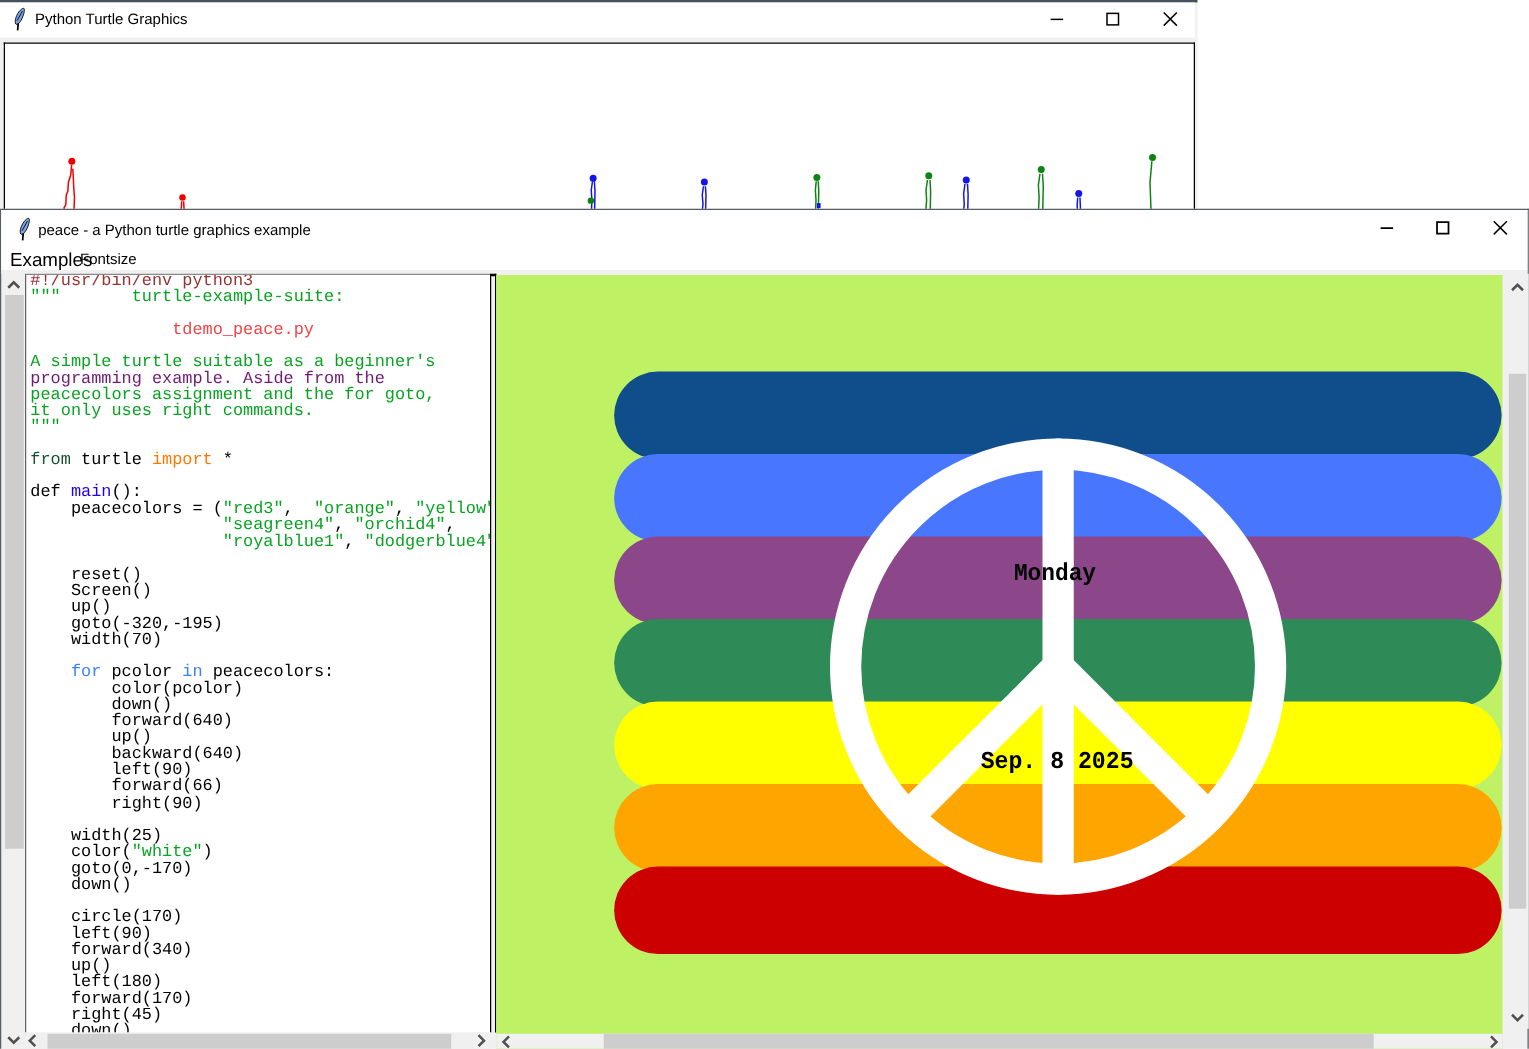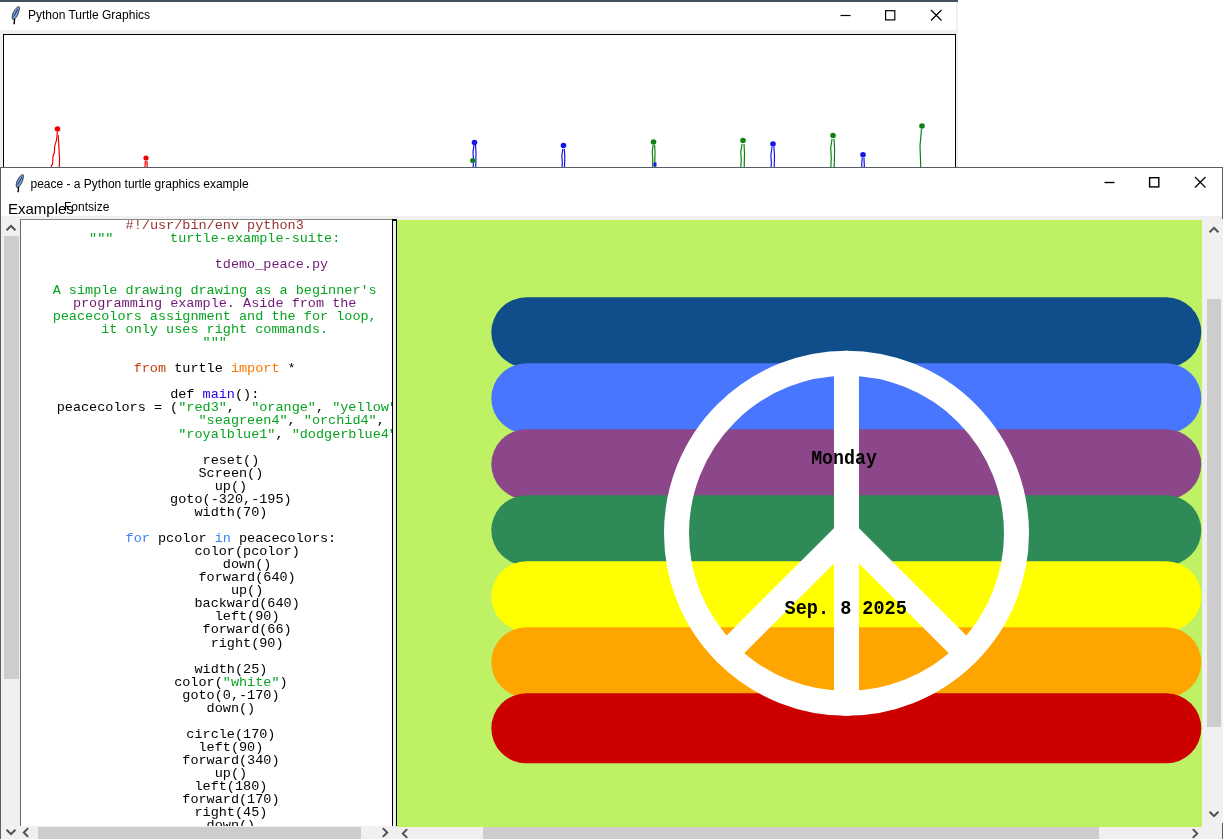--- a/index.html
+++ b/index.html
@@ -68,21 +68,21 @@
       <rect x="653.5" y="162.5" width="3" height="4" fill="#1515e8"></rect>
       <circle cx="743" cy="140.5" r="2.8" fill="#0e8313"></circle>
       <circle cx="773" cy="144" r="2.8" fill="#1515e8"></circle>
       <circle cx="833" cy="135.5" r="2.8" fill="#0e8313"></circle>
       <circle cx="863" cy="154.8" r="2.8" fill="#1515e8"></circle>
       <circle cx="922" cy="126" r="2.8" fill="#0e8313"></circle>
     </g>
   </svg>
 </div>
 
-<div class="abs" id="win2" style="left:0;top:167px;width:1223px;height:672px;background:#f0f0f0;border-left:1px solid #565e66;border-right:1.5px solid #565e66;text-align:center;">
+<div class="abs" id="win2" style="left:0;top:167px;width:1223px;height:672px;background:#f0f0f0;border-left:1px solid #565e66;border-right:1.5px solid #565e66;">
   <div class="abs" style="left:0;top:0;width:1223px;height:1.2px;background:#565e66;"></div>
   <div class="abs" style="left:0;top:1px;width:1221px;height:47.5px;background:#ffffff;"></div>
   <div class="abs" style="left:0;top:48.5px;width:1221px;height:3px;background:#f0f0f0;"></div>
 
   <svg class="abs" style="left:12px;top:6px;" width="14" height="20" viewBox="0 0 14 20">
     <path d="M3.6 14.2 C2.4 11.6 4.0 6.6 7.2 3.2 C8.5 1.9 9.8 1.3 10.3 1.9 C11.0 2.9 9.9 7.7 8.0 11.0 C6.4 13.7 4.6 15.3 3.6 14.2 Z" fill="#7aa3e4" stroke="#000" stroke-width="0.7"></path>
     <path d="M9.0 3.8 L4.6 11.6" stroke="#000" stroke-width="0.7" fill="none"></path>
     <path d="M5.6 13.6 L5.1 19.3" stroke="#000" stroke-width="1.4" fill="none"></path>
   </svg>
   <div class="abs" style="left:29.5px;top:10px;font-size:12px;color:#000;">peace - a Python turtle graphics example</div>
@@ -103,29 +103,29 @@
     </svg>
   <div class="abs" style="left:3px;top:69px;width:15px;height:443px;background:#cdcdcd;"></div>
   <svg class="abs" style="left:1px;top:658px;" width="18" height="14" viewBox="0 0 18 14">
       <path d="M4.6 4.8 L9 9.2 L13.4 4.8" stroke="#505050" stroke-width="2" fill="none"></path>
     </svg>
 
   <div class="abs" style="left:19px;top:51.5px;width:373px;height:607.5px;background:#ffffff;border-top:1.2px solid #888888;border-left:1.2px solid #666666;border-right:1.4px solid #000000;overflow:hidden;">
     <pre class="mono" id="code" style="margin:0;position:absolute;left:3.3px;top:-1.0px;font-size:13.5px;line-height:13.07px;letter-spacing:0;color:#000;"><span style="color:#973232">#!/usr/bin/env python3</span>
 <span style="color:#09a322">"""       turtle-example-suite:</span>
 
-<span style="color:#701a75">              tdemo_peace.py</span>
-
-<span style="color:#09a322">A simple drawing drawing as a beginner's</span>
+<span style="color:#ef4444">              tdemo_peace.py</span>
+
+<span style="color:#09a322">A simple turtle suitable as a beginner's</span>
 <span style="color:#701a75">programming example. Aside from the</span>
-<span style="color:#09a322">peacecolors assignment and the for loop,</span>
+<span style="color:#09a322">peacecolors assignment and the for goto,</span>
 <span style="color:#09a322">it only uses right commands.</span>
 <span style="color:#09a322">"""</span>
 
-<span style="color:#c2410c">from</span> turtle <span style="color:#ff7700">import</span> *
+<span style="color:#14532d">from</span> turtle <span style="color:#ff7700">import</span> *
 
 <span style="color:#000000">def</span> <span style="color:#2200ee">main</span>():
     peacecolors = (<span style="color:#09a322">"red3"</span>,  <span style="color:#09a322">"orange"</span>, <span style="color:#09a322">"yellow"</span>,
                    <span style="color:#09a322">"seagreen4"</span>, <span style="color:#09a322">"orchid4"</span>,
                    <span style="color:#09a322">"royalblue1"</span>, <span style="color:#09a322">"dodgerblue4"</span>)
 
     reset()
     Screen()
     up()
     goto(-320,-195)

